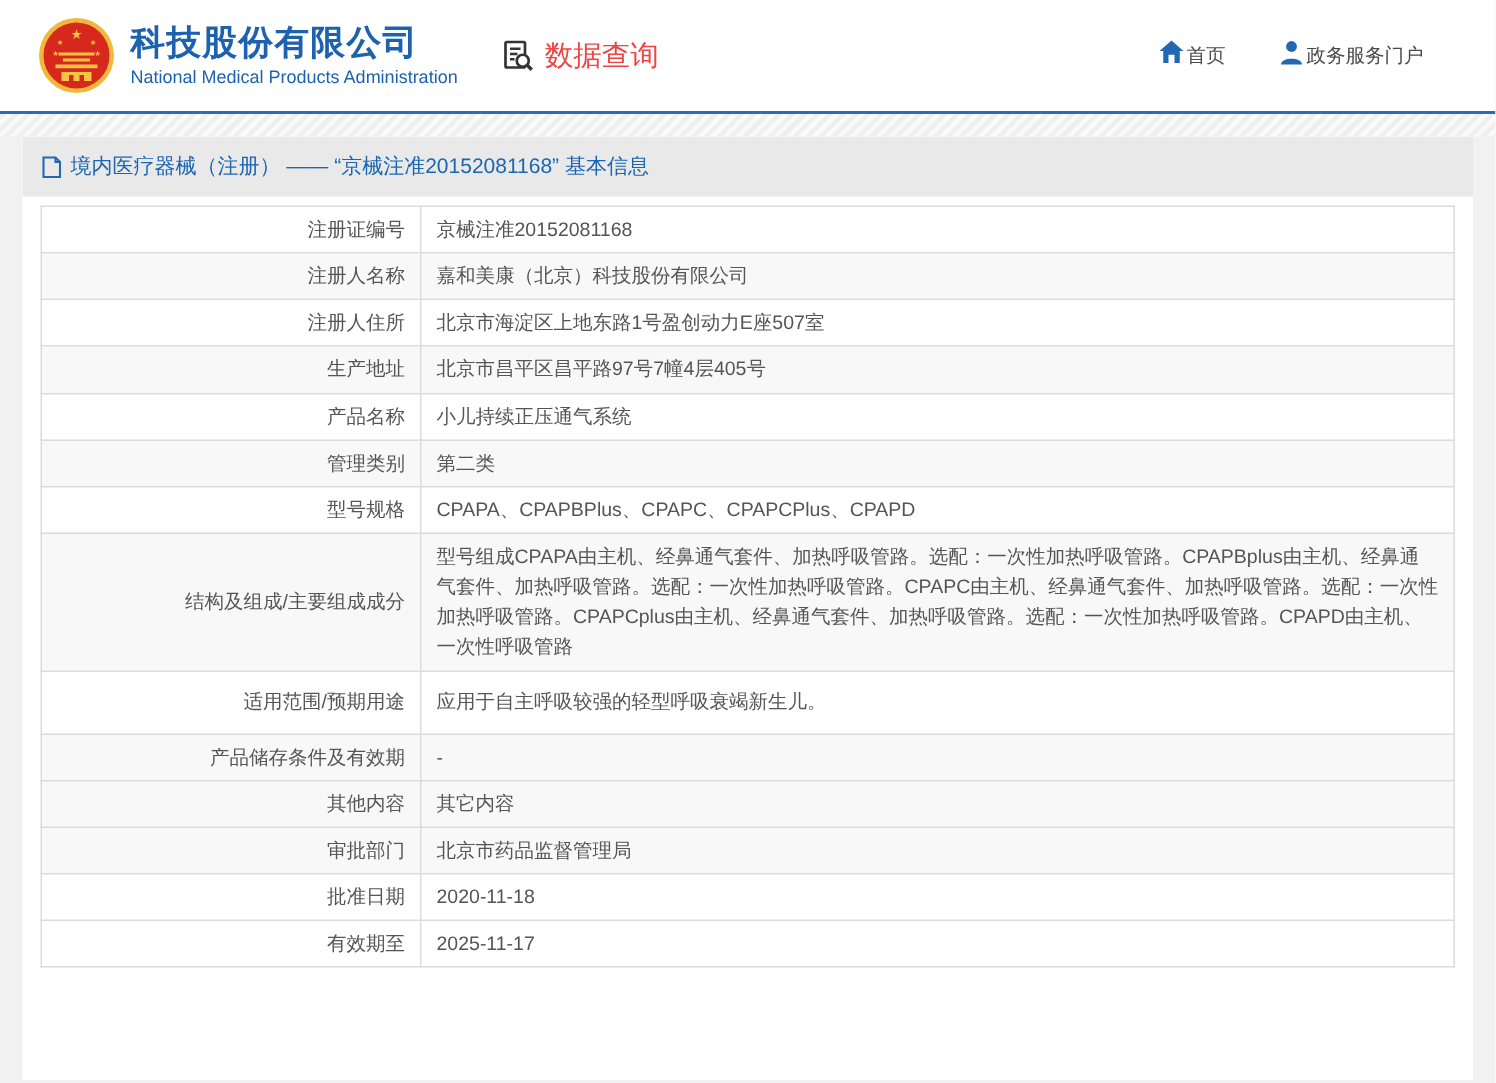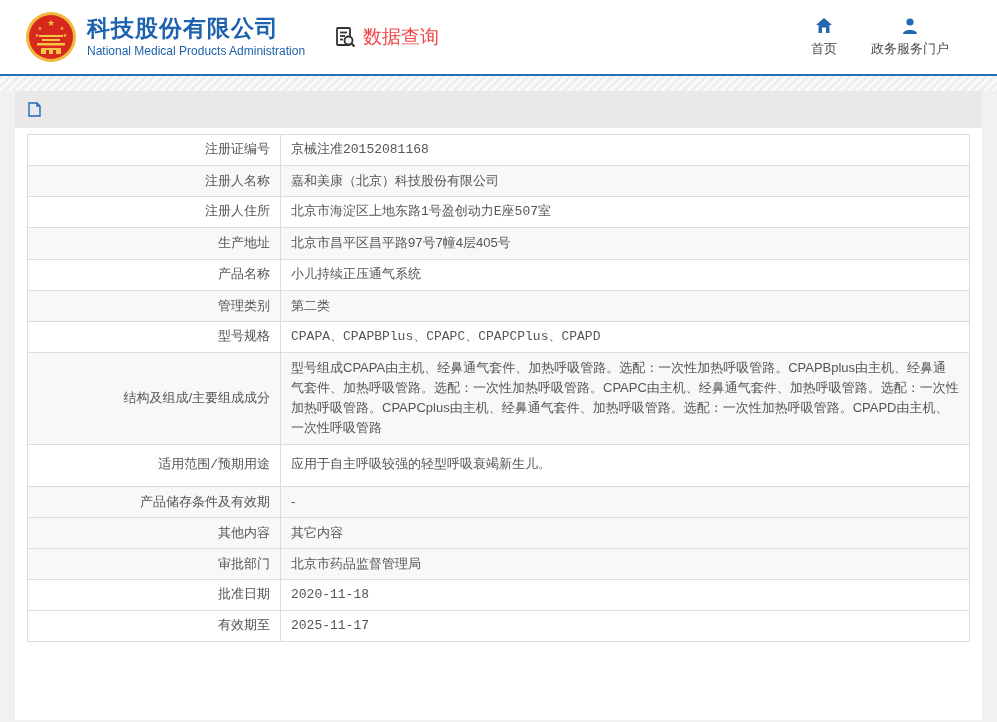--- a/index.html
+++ b/index.html
@@ -30,21 +30,21 @@
   .org-en { color: #1d62ae; font-size: 12px; margin-top: 3px; white-space: nowrap; }
 
   .data-query {
     display: flex; align-items: center; margin-left: 28px;
     color: #ef4444; font-size: 19px; cursor: pointer; text-decoration: none;
   }
   .data-query .dq-icon { margin-right: 6px; display: inline-flex; }
 
   .header-nav { margin-left: auto; display: flex; gap: 34px; padding-right: 48px; }
   .nav-item {
-    display: flex; flex-direction: column; align-items: center;
+    display: flex; flex-direction: row; align-items: center;
     font-size: 13px; color: #4a4a4a; cursor: pointer; text-decoration: none;
   }
   .nav-item .nav-icon { height: 20px; margin-bottom: 4px; display: inline-flex; }
 
   
   .hatch-band {
     height: 15px;
     background: repeating-linear-gradient(135deg, #efefef 0 3px, #fafafa 3px 6px);
   }
 
@@ -77,21 +77,21 @@
     line-height: 1.55;
     vertical-align: middle;
   }
   .info-table td.label-cell {
     width: 253px;
     text-align: right;
     white-space: nowrap;
     color: #555555;
   }
   .info-table tr.even { background: #f8f8f8; }
-  .info-table tr.odd { background: #ffffff; font-family: Liberation Mono, monospace; }
+  .info-table tr.odd { background: #ffffff; }
   .info-table tr.tall td { height: 42px; }
 </style>
 </head>
 <body>
 
 <div class="header">
   <a class="logo-link" href="#">
     <span class="emblem">
       <svg width="52" height="52" viewBox="0 0 52 52">
         <circle cx="26" cy="26" r="25" fill="#f0b93c"></circle>
@@ -153,20 +153,21 @@
 <div class="hatch-band"></div>
 
 <div class="content">
   <div class="title-bar">
     <span class="doc-icon">
       <svg width="13" height="15" viewBox="0 0 13 15" fill="none" stroke="#2268b2" stroke-width="1.4">
         <path d="M1 1 L9 1 L12 4 L12 14 L1 14 Z"></path>
         <path d="M9 1 L9 4 L12 4"></path>
       </svg>
     </span>
+    <span>境内医疗器械（注册） —— “京械注准20152081168” 基本信息</span>
   </div>
 
   <div class="table-wrap">
     <table class="info-table">
       <tbody>
           <tr class="odd">
             <td class="label-cell"><span>注册证编号</span></td>
             <td class="value-cell">京械注准20152081168</td>
           </tr>
           <tr class="even">

